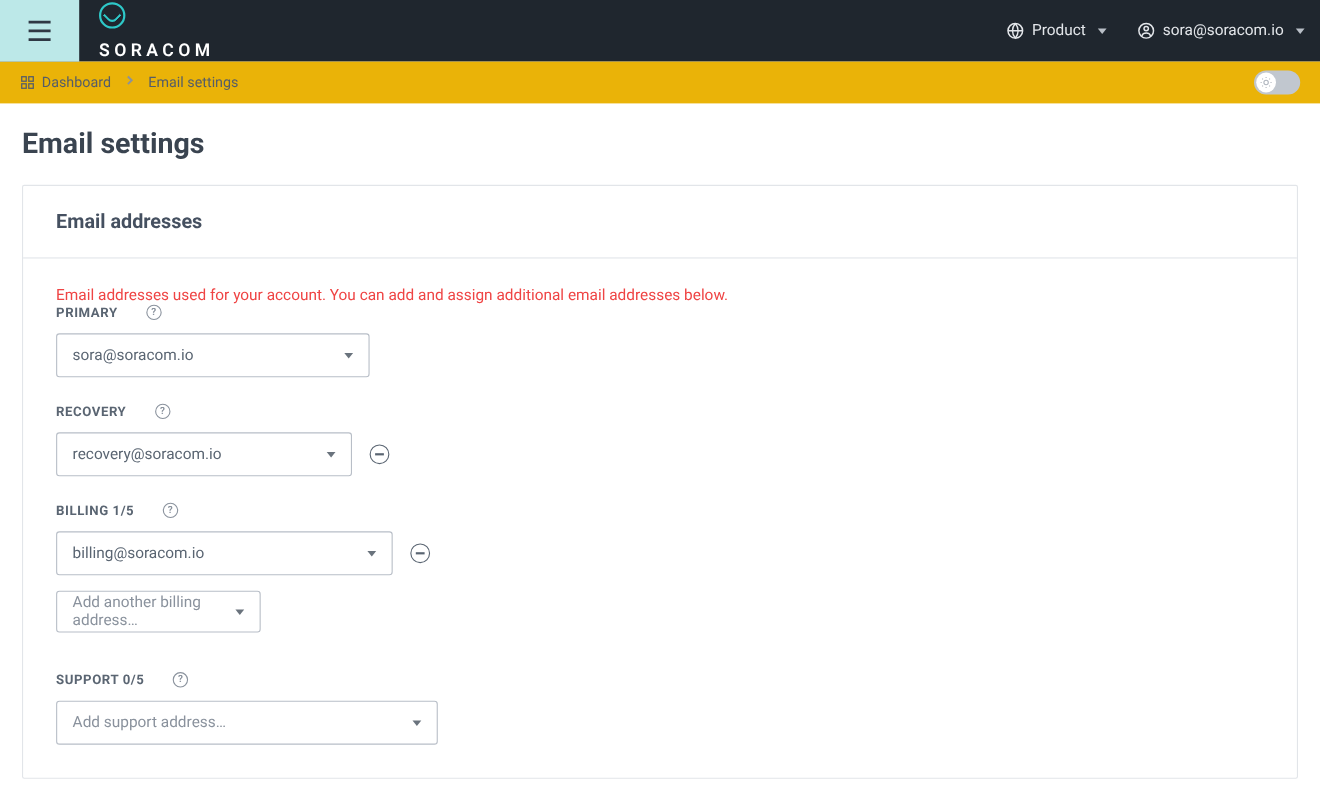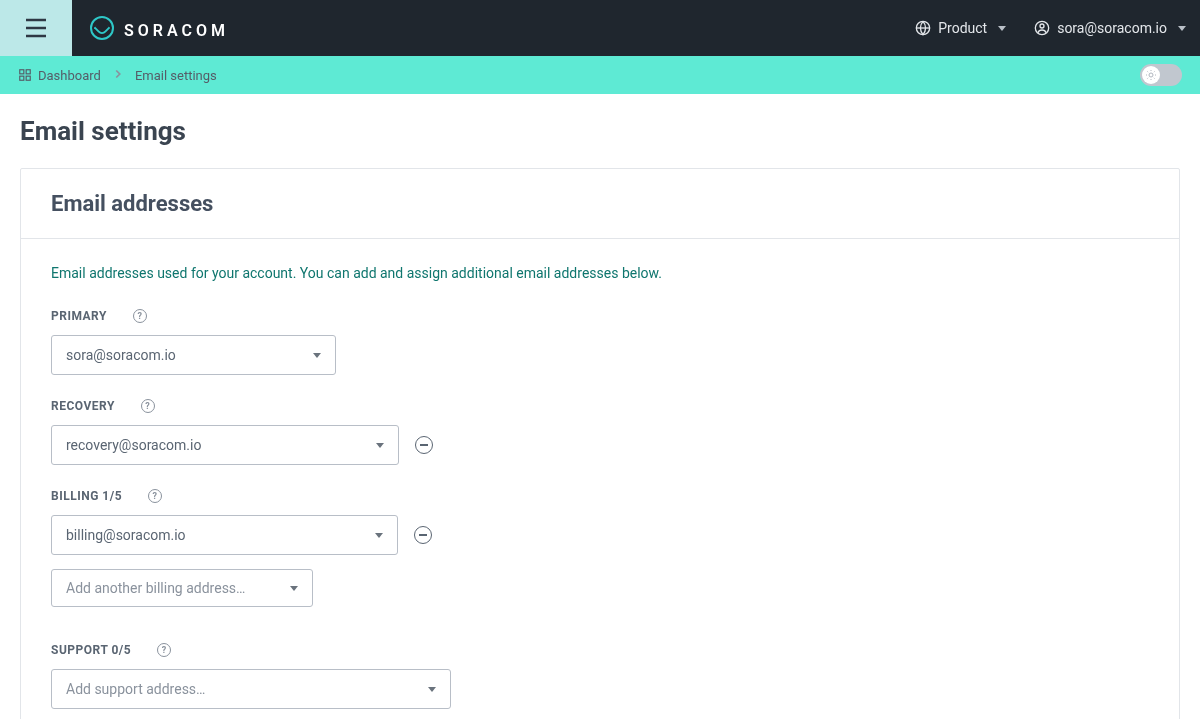--- a/index.html
+++ b/index.html
@@ -22,26 +22,27 @@
     height: 56px;
     background: #bce8e8;
     display: flex;
     align-items: center;
     justify-content: center;
     cursor: pointer;
   }
   .hamburger svg { width: 28px; height: 24px; }
   .brand {
     display: flex;
-    align-items: flex-end;
+    align-items: flex-start;
     gap: 10px;
     margin-left: 18px;
     font-weight: 600;
     letter-spacing: 4px;
     font-size: 16px;
+    flex-direction: column;
   }
   .brand-logo {
     width: 24px; height: 24px;
     border: 2px solid #2ec8c8;
     border-radius: 50%;
     display: flex; align-items: center; justify-content: center;
     position: relative;
   }
   .brand-logo::after {
     content: "";
@@ -70,21 +71,21 @@
     border-left: 4px solid transparent;
     border-right: 4px solid transparent;
     border-top: 5px solid #b9bfc7;
     margin-left: 4px;
   }
   
   .crumb-bar {
     display: flex;
     align-items: center;
     height: 38px;
-    background: #5eead4;
+    background: #eab308;
     padding: 0 18px;
     color: #555d68;
     font-size: 13px;
   }
   .crumb-link { display: flex; align-items: center; gap: 6px; cursor: pointer; }
   .crumb-sep { margin: 0 10px; color: #8a929d; }
   .crumb-bar svg { width: 14px; height: 14px; }
   .theme-toggle {
     margin-left: auto;
     width: 42px; height: 22px;
@@ -112,31 +113,30 @@
   }
   .card {
     border: 1px solid #e2e5e9;
     border-radius: 2px;
   }
   .card-header {
     padding: 22px 30px;
     border-bottom: 1px solid #e2e5e9;
   }
   .card-header-title {
-    font-size: 22px;
+    font-size: 18px;
     font-weight: 700;
     color: #455060;
   }
   .card-body {
     padding: 26px 30px 30px;
   }
   .card-desc {
-    color: #0f766e;
+    color: #ef4444;
     font-size: 14px;
-    margin-bottom: 28px;
   }
   .field-group { margin-bottom: 24px; }
   .field-label {
     display: flex;
     align-items: center;
     gap: 26px;
     font-size: 12px;
     font-weight: 700;
     letter-spacing: 0.5px;
     color: #5a6572;
@@ -168,24 +168,24 @@
     height: 40px;
     padding: 0 14px;
     color: #5a6572;
     font-size: 14px;
     background: #fff;
     cursor: pointer;
   }
   .select.placeholder { color: #8a929d; }
   .select .caret-down { border-top-color: #6a737d; }
   .w-285 { width: 285px; }
-  .w-305 { width: 347px; }
-  .w-325 { width: 348px; }
-  .w-347 { width: 400px; }
-  .w-222 { width: 262px; }
+  .w-305 { width: 306px; }
+  .w-325 { width: 269px; }
+  .w-347 { width: 347px; }
+  .w-222 { width: 186px; }
   .select.small { height: 38px; }
   .remove-btn {
     width: 18px; height: 18px;
     border: 1.5px solid #5a6572;
     border-radius: 50%;
     display: flex; align-items: center; justify-content: center;
     cursor: pointer;
     background: #fff;
   }
   .remove-btn::after {

